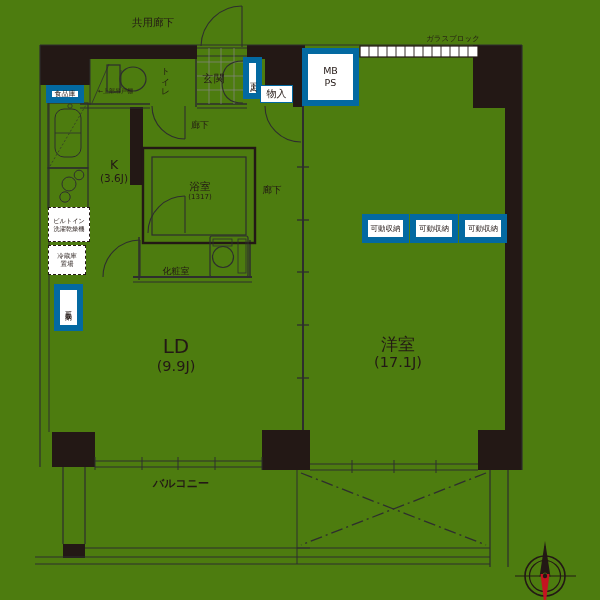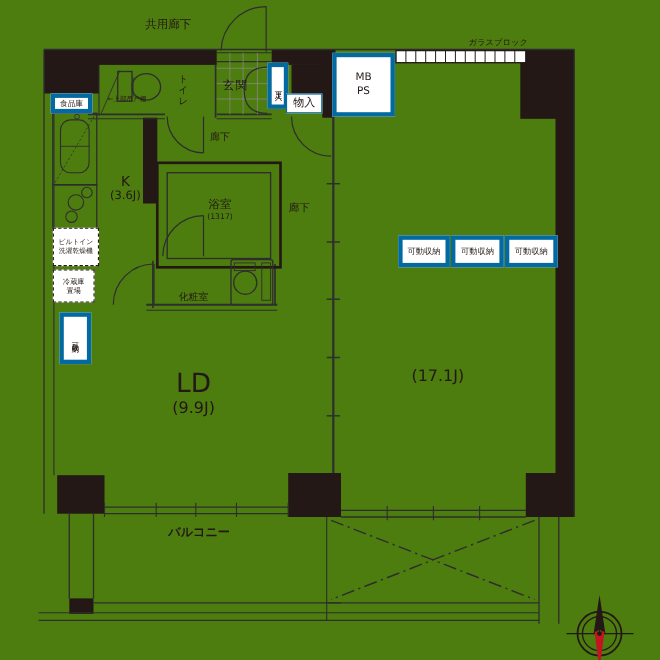--- a/index.html
+++ b/index.html
@@ -1,21 +1,21 @@
 <!DOCTYPE html>
 <html><head>
 <meta charset="utf-8">
 <style>
   html,body{margin:0;padding:0;background:#fff;}
   .canvas{position:relative;width:600px;height:600px;background:#4d7c0f;overflow:hidden;
           font-family:"DejaVu Sans","Liberation Sans",sans-serif;color:#231815;}
   svg{position:absolute;left:0;top:0;}
   .lbl{position:absolute;text-align:center;line-height:1.2;white-space:nowrap;color:#231815;}
   .vert{writing-mode:vertical-rl;text-orientation:upright;letter-spacing:1px;}
-  .bx{position:absolute;background:#fff;border:4px solid #0369a1;display:flex;
+  .bx{position:absolute;background:#fff;border:6px solid #0369a1;display:flex;
       align-items:center;justify-content:center;text-align:center;line-height:1.25;box-sizing:border-box;}
   .bx.thin{border-width:1.5px;}
   .bx.dash{border:1.2px dashed #231815;}
   .stack div{white-space:nowrap;}
 </style>
 </head>
 <body>
 
 <div class="canvas">
 
@@ -214,23 +214,24 @@
       <span>可動収納</span>
     </div>
   <div class="bx" style="left:410px;top:214px;width:48px;height:29px;font-size:7.5px;">
       <span>可動収納</span>
     </div>
   <div class="bx" style="left:459px;top:214px;width:48px;height:29px;font-size:7.5px;">
       <span>可動収納</span>
     </div>
 
   <div class="lbl stack" style="left:140px;top:334px;width:72px;">
-    <div style="font-size:24px;">LD</div>
+    <div style="font-size:20px;">LD</div>
     <div style="font-size:14.5px;">(9.9J)</div>
   </div>
 
   <div class="lbl stack" style="left:354px;top:334px;width:88px;">
+    <div style="font-size:17px;">洋室</div>
     <div style="font-size:14.5px;">(17.1J)</div>
   </div>
 
   <div class="lbl" style="left:141px;top:477px;width:80px;font-size:11px;font-weight:bold;">バルコニー</div>
 
 </div>
 
 </body></html>

